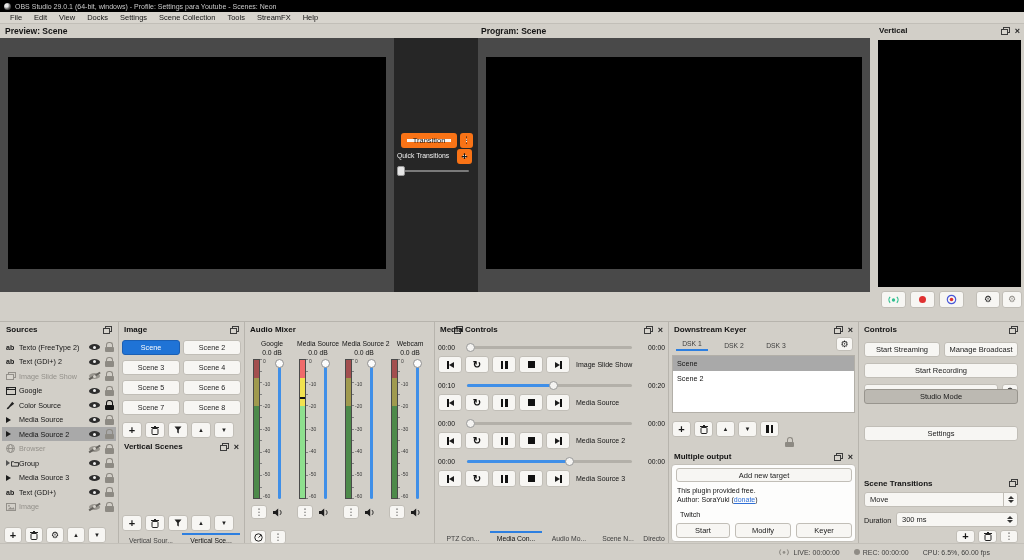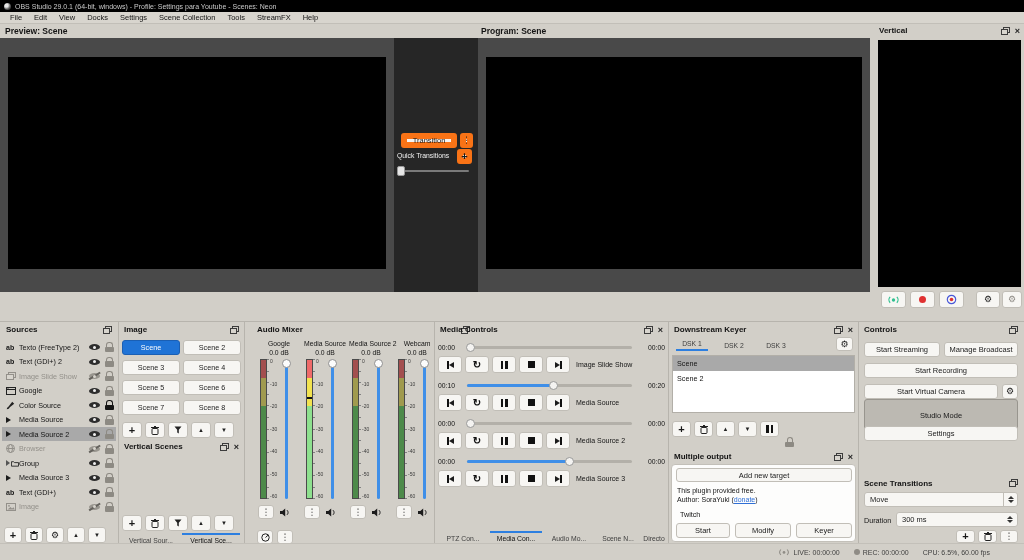--- a/index.html
+++ b/index.html
@@ -449,21 +449,21 @@
   <div class="abs btn" style="left:71px;top:192px;width:20px;height:16px">
       <span class="updn">▲</span>
     </div>
   <div class="abs btn" style="left:94px;top:192px;width:20px;height:16px">
       <span class="updn">▼</span>
     </div>
   <div class="abs tab" style="left:2px;top:210px;width:58px;height:13px">Vertical Sour...</div>
   <div class="abs tab on" style="left:62px;top:210px;width:58px;height:13px">Vertical Sce...</div>
 </div>
 
-<div class="abs" style="left:253px;top:323px;width:221px;height:228px">
+<div class="abs" style="left:246px;top:323px;width:221px;height:228px">
   <div class="hdr">
     <span>Audio Mixer</span>
     <span class="flo"></span>
   </div>
 
   <div class="chan" style="left:4px">
     <div class="chname">Google</div>
     <div class="chdb">0.0 dB</div>
     <div class="meterrow">
       <div class="bar"></div>
@@ -784,21 +784,21 @@
     <span>Controls</span>
     <span class="flo"></span>
   </div>
   <div class="abs btn" style="left:4px;top:19px;width:76px;height:15px">Start Streaming</div>
   <div class="abs btn" style="left:84px;top:19px;width:74px;height:15px">Manage Broadcast</div>
   <div class="abs btn" style="left:4px;top:40px;width:154px;height:15px">Start Recording</div>
   <div class="abs btn" style="left:4px;top:61px;width:134px;height:15px">Start Virtual Camera</div>
   <div class="abs btn" style="left:142px;top:61px;width:16px;height:15px">
       <span class="gear">⚙</span>
     </div>
-  <div class="abs btn pressed" style="left:4px;top:76px;width:154px;height:33px">Studio Mode</div>
+  <div class="abs btn pressed" style="left:4px;top:66px;width:154px;height:15px">Studio Mode</div>
   <div class="abs btn" style="left:4px;top:103px;width:154px;height:15px">Settings</div>
 </div>
 
 <div class="abs" style="left:860px;top:477px;width:162px;height:66px">
   <div class="hdr" style="height:12px">
     <span>Scene Transitions</span>
     <span class="flo"></span>
   </div>
   <div class="abs btn" style="left:4px;top:15px;width:154px;height:15px;justify-content:flex-start;padding-left:5px">
     <span>Move</span>

